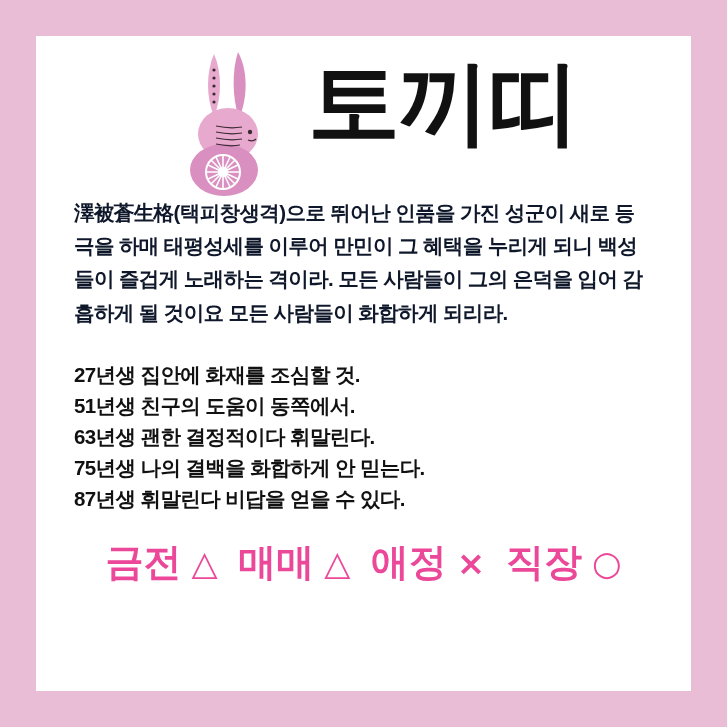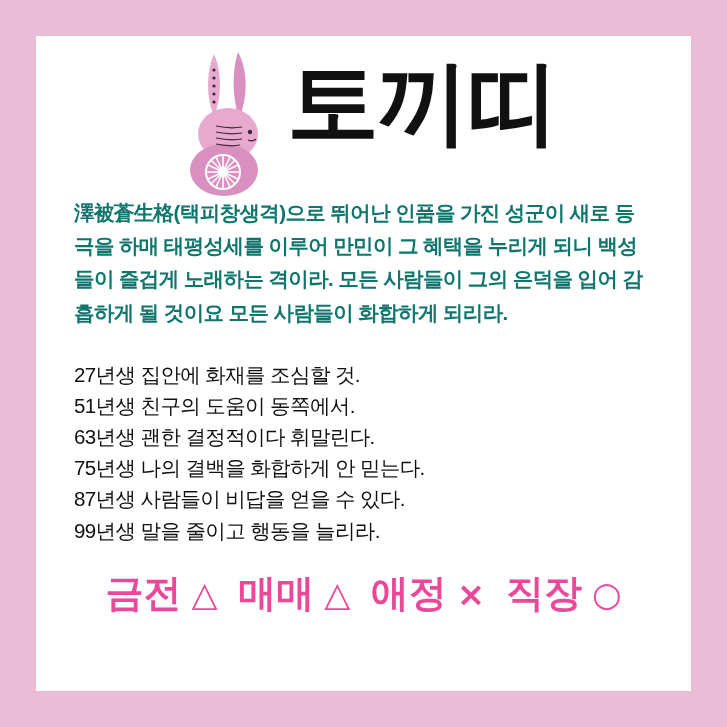--- a/index.html
+++ b/index.html
@@ -29,48 +29,48 @@
   }
   .rabbit {
     position: absolute;
     left: 140px;
     top: 10px;
     width: 110px;
     height: 150px;
   }
   .title {
     position: absolute;
-    left: 251px;
+    left: 272px;
     top: 20px;
     font-size: 92px;
     font-weight: bold;
     letter-spacing: -2px;
     color: #111111;
     line-height: 1;
     font-family: "Liberation Sans", sans-serif;
   }
   .body {
     padding: 0 38px;
   }
   .para {
     font-size: 20.5px;
     line-height: 1.62;
-    color: #0f766e;
+    color: #0f172a;
     font-weight: bold;
     letter-spacing: -0.6px;
     margin: 0;
   }
   .years {
     margin-top: 30px;
   }
   .year-line {
     font-size: 20.5px;
     line-height: 1.52;
     color: #111111;
-    font-weight: normal;
+    font-weight: bold;
     letter-spacing: -0.6px;
   }
   .footer {
     margin-top: 22px;
     text-align: center;
     font-size: 38px;
     font-weight: bold;
     color: #ec4899;
     letter-spacing: 0px;
     white-space: nowrap;
@@ -126,22 +126,21 @@
   </div>
 
   <div class="body">
     <p class="para">澤被蒼生格(택피창생격)으로 뛰어난 인품을 가진 성군이 새로 등극을 하매 태평성세를 이루어 만민이 그 혜택을 누리게 되니 백성들이 즐겁게 노래하는 격이라. 모든 사람들이 그의 은덕을 입어 감흡하게 될 것이요 모든 사람들이 화합하게 되리라.</p>
 
     <div class="years">
       <div class="year-line">27년생 집안에 화재를 조심할 것.</div>
       <div class="year-line">51년생 친구의 도움이 동쪽에서.</div>
       <div class="year-line">63년생 괜한 결정적이다 휘말린다.</div>
       <div class="year-line">75년생 나의 결백을 화합하게 안 믿는다.</div>
-      <div class="year-line">87년생 사람들이 비답을 얻을 수 있다.</div>
-      <div class="year-line">99년생 말을 줄이고 행동을 늘리라.</div>
+      <div class="year-line">87년생 휘말린다 비답을 얻을 수 있다.</div>
     </div>
 
     <div class="footer">
       <span>금전</span><span class="gap"></span><span class="sym">△</span><span class="gap"></span>
       <span>매매</span><span class="gap"></span><span class="sym">△</span><span class="gap"></span>
       <span>애정</span><span class="gap"></span><span class="sym">×</span><span class="gap"></span>
       <span>직장</span><span class="gap"></span><span class="sym">○</span>
     </div>
   </div>
 

